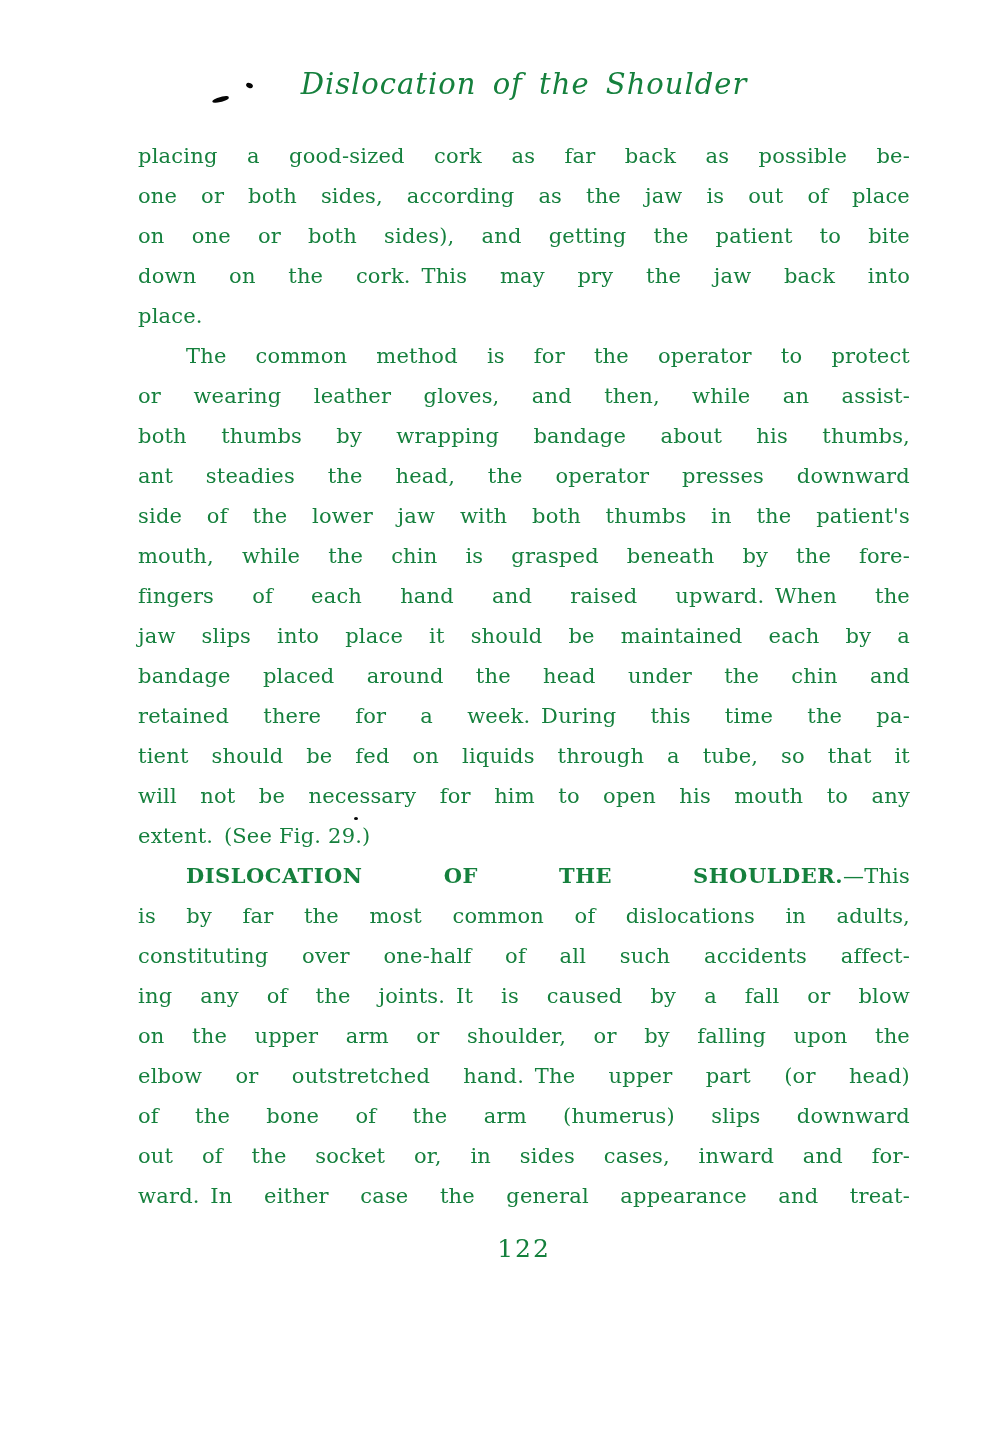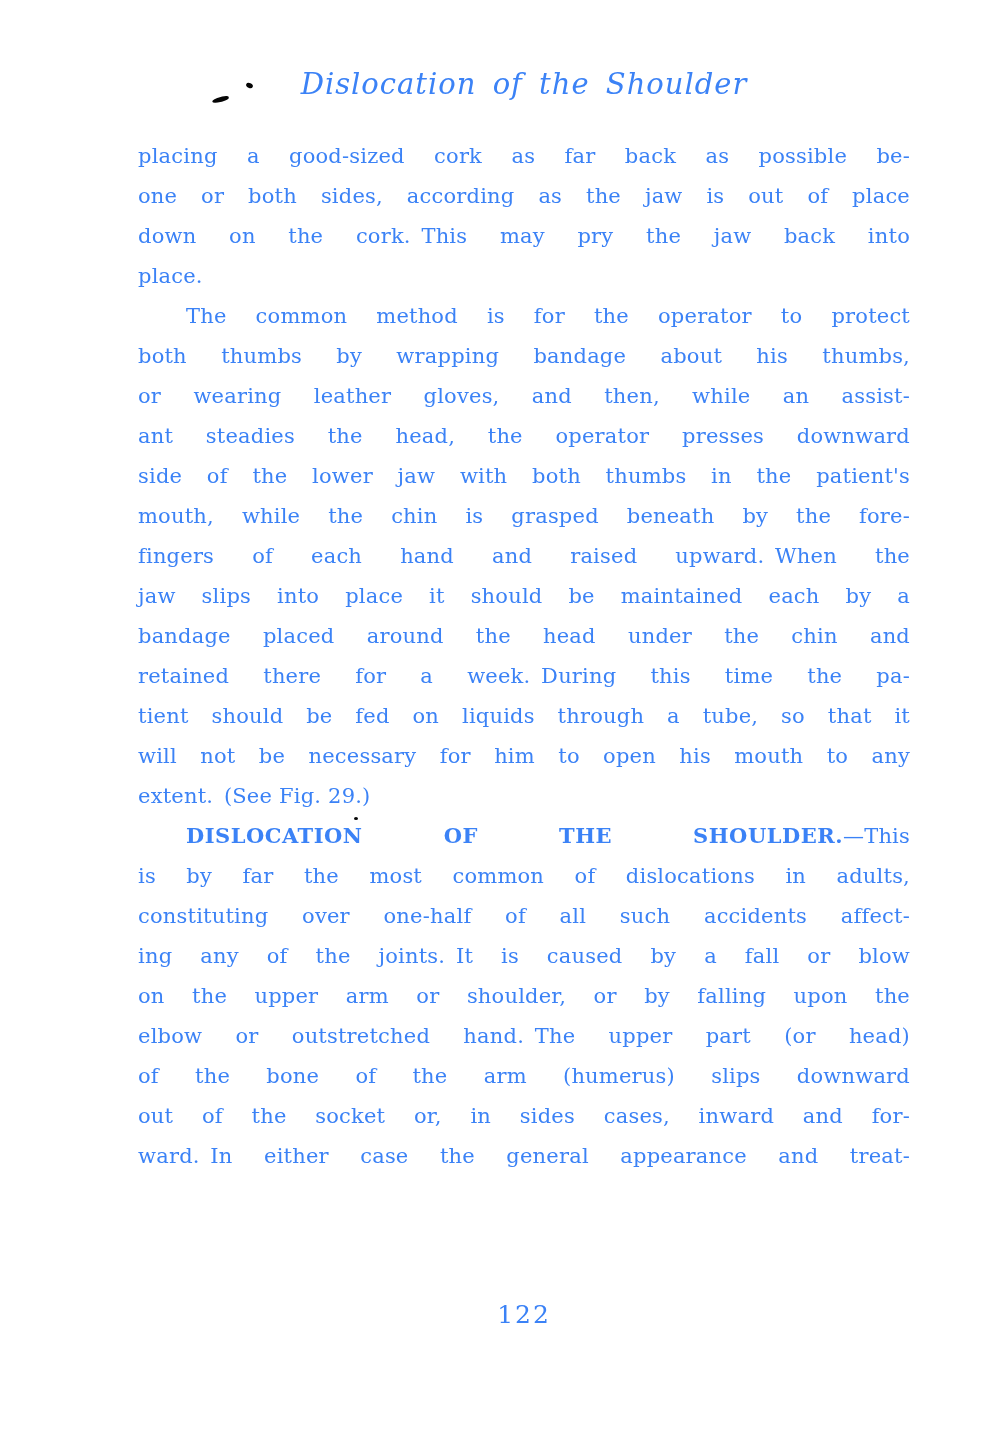--- a/index.html
+++ b/index.html
@@ -7,21 +7,21 @@
     padding: 0;
     background: #ffffff;
   }
   .page {
     position: relative;
     width: 1000px;
     height: 1432px;
     background: #ffffff;
     overflow: hidden;
     font-family: "DejaVu Serif", serif;
-    color: #3b82f6;
+    color: #15803d;
   }
   .running-head {
     position: absolute;
     top: 66px;
     left: 138px;
     width: 772px;
     text-align: center;
     font-style: italic;
     font-size: 29px;
     line-height: 36px;
@@ -50,21 +50,21 @@
   .line.indent {
     text-indent: 48px;
   }
   .bold-caps {
     font-weight: bold;
     letter-spacing: 0.5px;
     margin-top: 21px;
   }
   .page-number {
     position: absolute;
-    top: 1300px;
+    top: 1234px;
     left: 138px;
     width: 772px;
     text-align: center;
     font-size: 25px;
     letter-spacing: 2px;
   }
   
   .ink-dash {
     position: absolute;
     left: 212px;
@@ -102,25 +102,26 @@
 
   <span class="ink-dash"></span>
   <span class="ink-dot"></span>
   <span class="ink-speck"></span>
 
   <div class="running-head">Dislocation of the Shoulder</div>
 
   <div class="text-block">
       <div class="line just"><span>placing a good-sized cork as far back as possible be-</span></div>
       <div class="line just"><span>one or both sides, according as the jaw is out of place</span></div>
+      <div class="line just"><span>on one or both sides), and getting the patient to bite</span></div>
       <div class="line just"><span>down on the cork. This may pry the jaw back into</span></div>
       <div class="line"><span>place.</span></div>
       <div class="line just indent"><span>The common method is for the operator to protect</span></div>
+      <div class="line just"><span>or wearing leather gloves, and then, while an assist-</span></div>
       <div class="line just"><span>both thumbs by wrapping bandage about his thumbs,</span></div>
-      <div class="line just"><span>or wearing leather gloves, and then, while an assist-</span></div>
       <div class="line just"><span>ant steadies the head, the operator presses downward</span></div>
       <div class="line just"><span>side of the lower jaw with both thumbs in the patient's</span></div>
       <div class="line just"><span>mouth, while the chin is grasped beneath by the fore-</span></div>
       <div class="line just"><span>fingers of each hand and raised upward. When the</span></div>
       <div class="line just"><span>jaw slips into place it should be maintained each by a</span></div>
       <div class="line just"><span>bandage placed around the head under the chin and</span></div>
       <div class="line just"><span>retained there for a week. During this time the pa-</span></div>
       <div class="line just"><span>tient should be fed on liquids through a tube, so that it</span></div>
       <div class="line just"><span>will not be necessary for him to open his mouth to any</span></div>
       <div class="line"><span>extent. (See Fig. 29.)</span></div>

